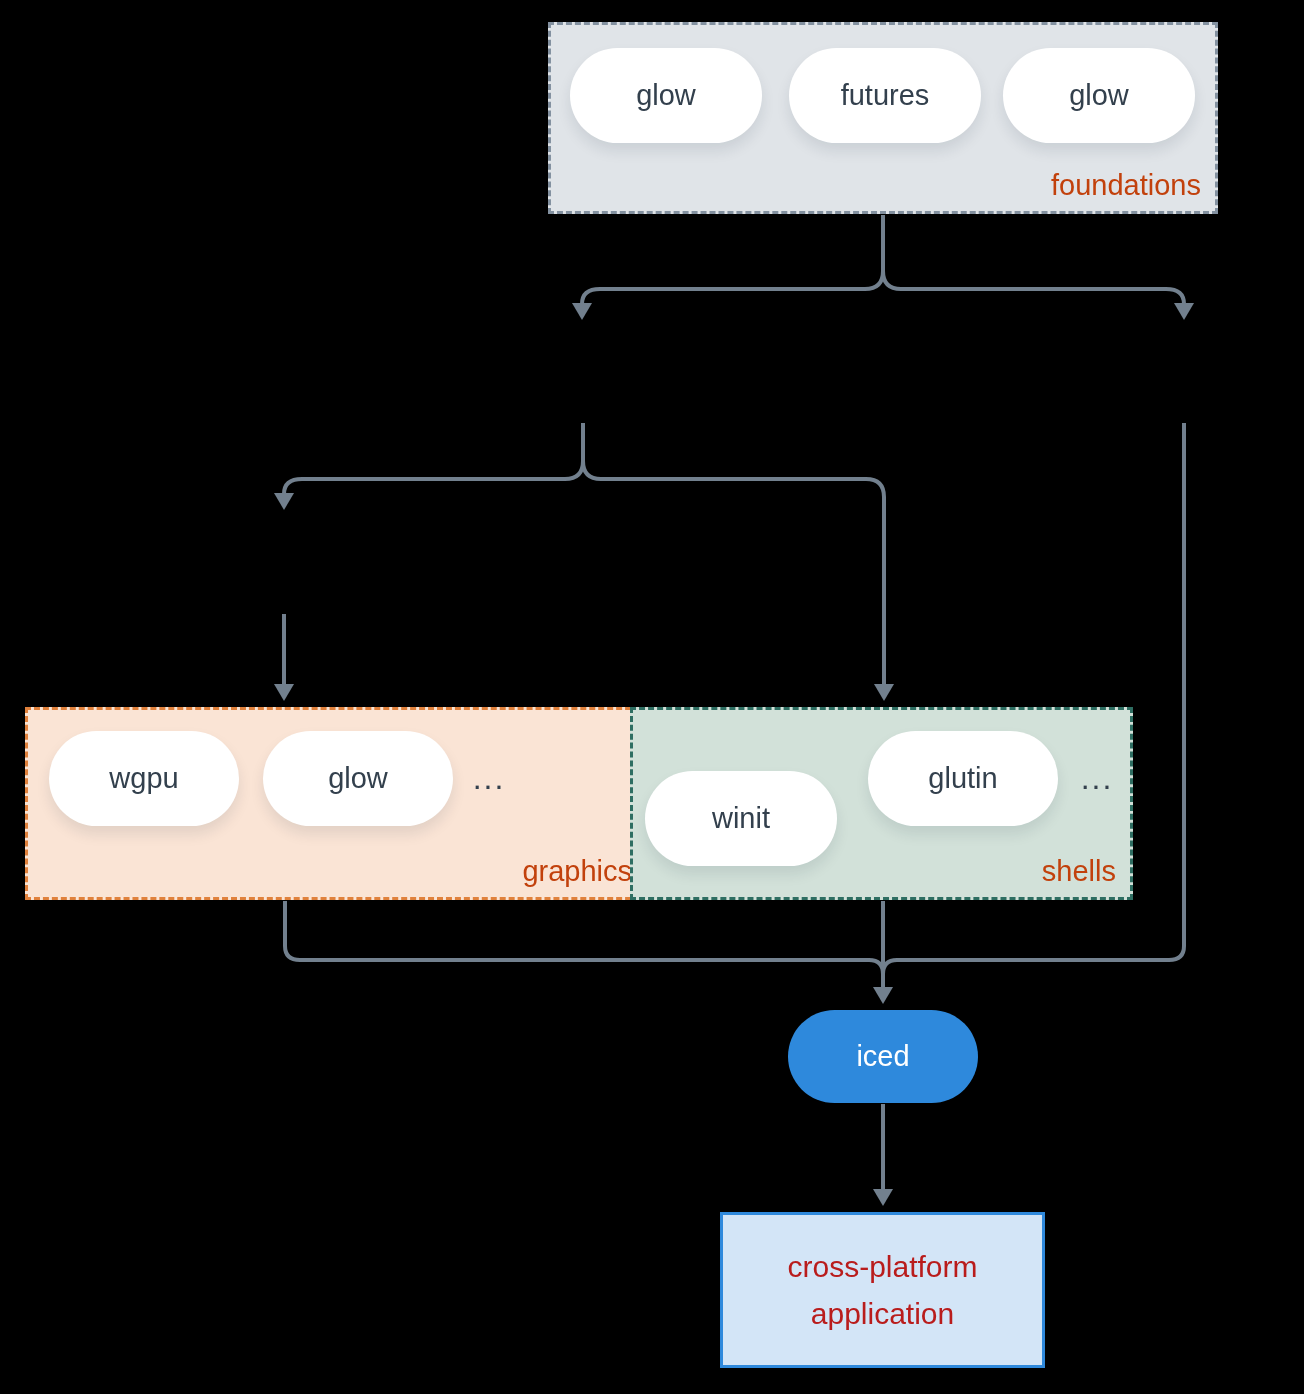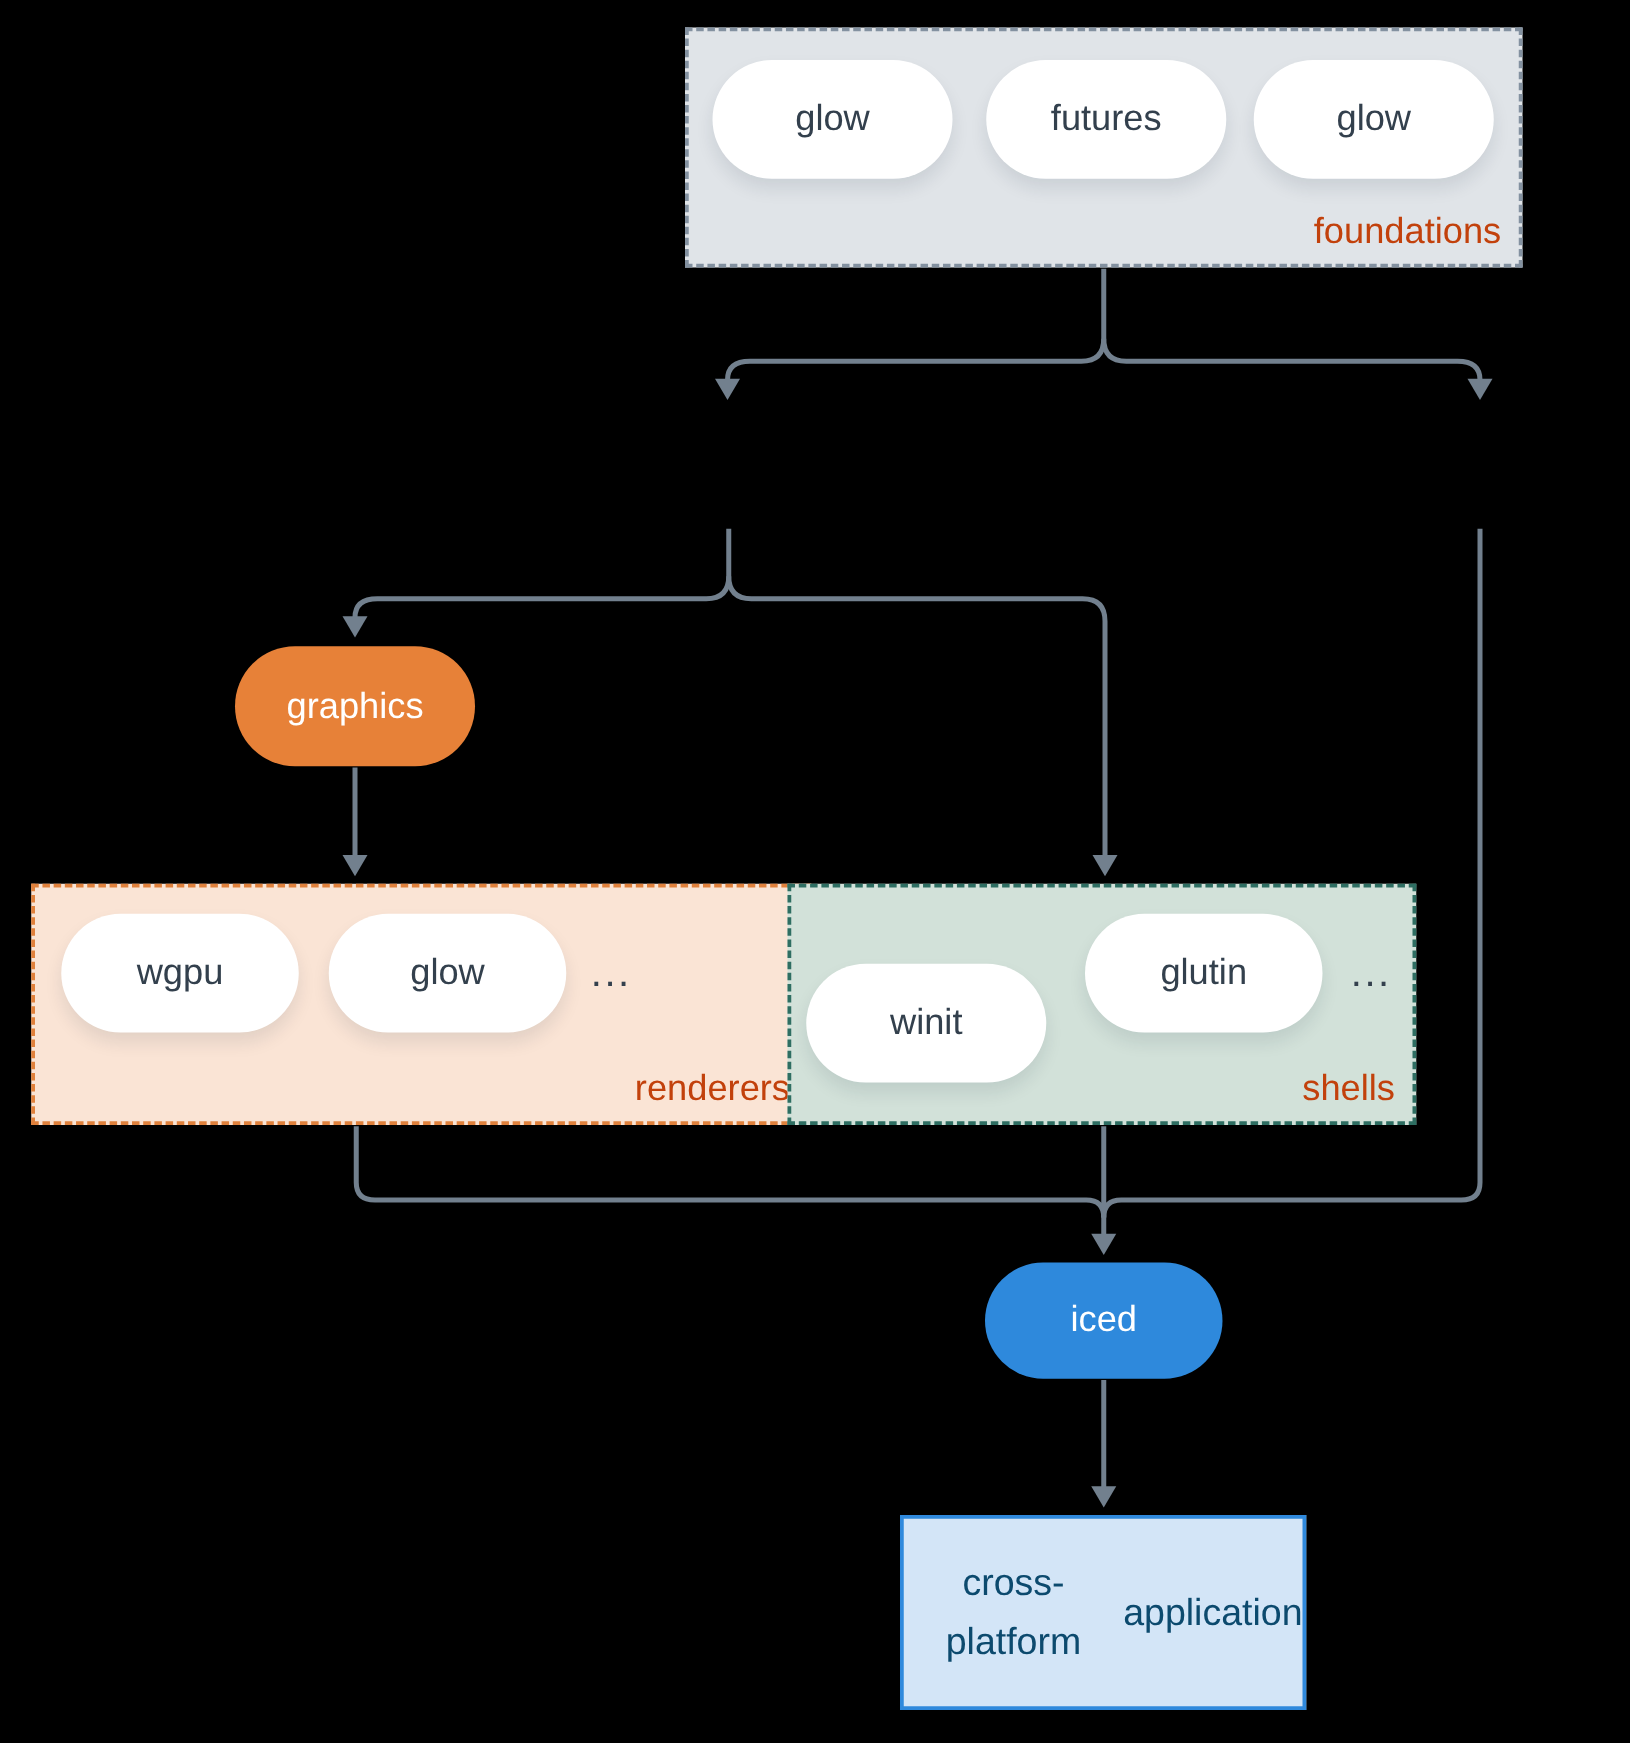--- a/index.html
+++ b/index.html
@@ -31,22 +31,22 @@
   .pill.orange{background:#e78138;height:96px;}
   .pill.blue{background:#2e89dc;height:93px;}
   .dots{
     position:absolute;top:21px;height:95px;width:46px;
     display:flex;align-items:center;justify-content:center;
     font-size:32px;letter-spacing:2px;color:#33404d;
   }
   .appbox{
     position:absolute;left:720px;top:1212px;width:325px;height:156px;
     box-sizing:border-box;background:#d3e5f7;border:3px solid #2f89dc;
-    display:flex;flex-direction:row;align-items:center;justify-content:center;
-    font-size:30px;line-height:47px;color:#0c4a6e;text-align:center;
+    display:flex;flex-direction:column;align-items:center;justify-content:center;
+    font-size:30px;line-height:47px;color:#b91c1c;text-align:center;
   }
 </style>
 </head>
 <body>
 
 <div class="canvas">
 
   <svg class="edges" width="1304" height="1394" viewBox="0 0 1304 1394">
     <g stroke="#72808e" stroke-width="4" fill="none">
       <path d="M 883 215 L 883 271 Q 883 289 865 289 L 600 289 Q 582 289 582 304"></path>
@@ -78,33 +78,30 @@
       <span>futures</span>
     </div>
     <div class="pill white" style="left:452px;top:23px;width:192px;">
       <span></span>
       <span>glow</span>
     </div>
     <div class="tag">foundations</div>
   </div>
 
 
-  <div class="pill colored orange" style="left:188px;top:517px;width:192px;">
-    <span>graphics</span>
-  </div>
 
   <div class="groupbox renderers-box">
     <div class="pill white" style="left:21px;top:21px;width:190px;">
       <span>wgpu</span>
     </div>
     <div class="pill white" style="left:235px;top:21px;width:190px;">
       <span>glow</span>
     </div>
     <div class="dots" style="left:438px;">...</div>
-    <div class="tag">renderers</div>
+    <div class="tag">graphics</div>
   </div>
 
   <div class="groupbox shells-box">
     <div class="pill white" style="left:12px;top:21px;width:192px;margin-top:40px;">
       <span>winit</span>
     </div>
     <div class="pill white" style="left:235px;top:21px;width:190px;">
       <span>glutin</span>
     </div>
     <div class="dots" style="left:441px;">...</div>

